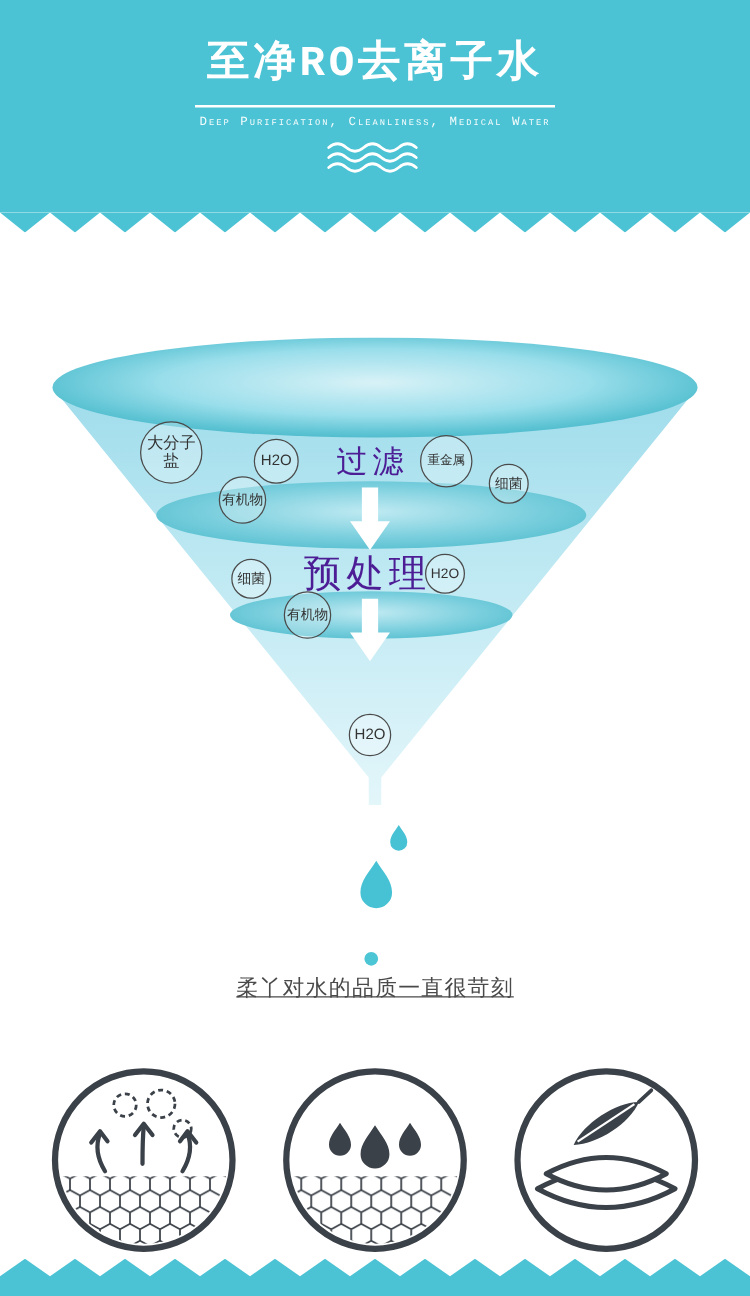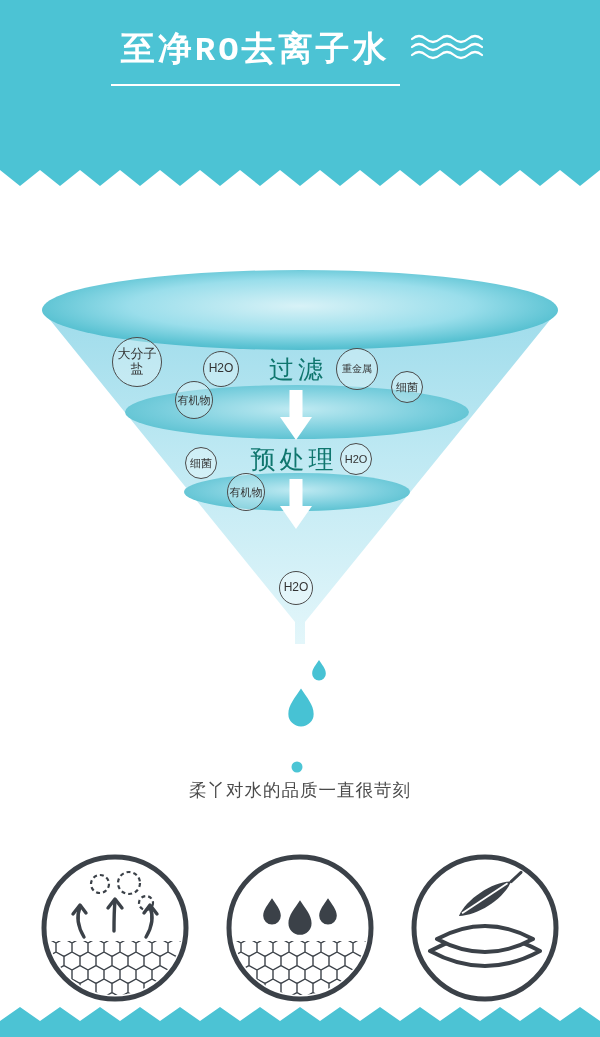--- a/index.html
+++ b/index.html
@@ -29,41 +29,42 @@
   .b-salt  { left:137px; top:92px;  width:50px; height:50px; font-size:13px; }
   .b-h2o1  { left:221px; top:99px;  width:36px; height:36px; font-size:12px; }
   .b-heavy { left:357px; top:99px;  width:42px; height:42px; font-size:10px; }
   .b-bact1 { left:407px; top:117px; width:32px; height:32px; font-size:11px; }
   .b-org1  { left:194px; top:130px; width:38px; height:38px; font-size:11px; }
   .b-bact2 { left:201px; top:193px; width:32px; height:32px; font-size:11px; }
   .b-h2o2  { left:356px; top:189px; width:32px; height:32px; font-size:11px; }
   .b-org2  { left:246px; top:222px; width:38px; height:38px; font-size:11px; }
   .b-h2o3  { left:296px; top:318px; width:34px; height:34px; font-size:12px; }
   .stage-label { position:absolute; transform:translate(-50%,-50%);
-    color:#0f766e; letter-spacing:4px; font-weight:500; white-space:nowrap; }
+    color:#4c1d95; letter-spacing:4px; font-weight:500; white-space:nowrap; }
   .stage1 { left:298px; top:99px;  font-size:25px; }
-  .stage2 { left:294px; top:189px; font-size:25px; }
+  .stage2 { left:294px; top:189px; font-size:30px; }
   .stage3 { left:294px; top:276px; font-size:23px; }
   
   .caption { position:absolute; top:778px; left:0; width:600px;
-    text-align:center; color:#4a4a4a; font-size:17.5px; letter-spacing:1px; }
+    text-align:center; color:#4a4a4a; font-size:17.5px; letter-spacing:1px;text-decoration:underline; }
   .caption p { margin:0 0 13px; }
   
   .icons-row { position:absolute; top:853px; left:0; width:600px; height:150px; }
   .icon-svg { position:absolute; top:0; width:150px; height:150px; }
   .icon-1 { left:40px; } .icon-2 { left:225px; } .icon-3 { left:410px; }
   
   .footer { position:absolute; bottom:0; left:0; width:600px; height:30px; }
   .footer svg { display:block; width:600px; height:30px; }
 </style>
 </head>
 <body>
 
 <header class="banner">
   <h1 class="title">至净RO去离子水</h1>
+  <div class="subtitle-en">Deep Purification, Cleanliness, Medical Water</div>
   <svg class="waves" viewBox="0 0 80 26" fill="none" stroke="#ffffff" stroke-width="2.2" stroke-linecap="round">
     <path d="M3,5 Q10,-1 17,5 T31,5 T45,5 T59,5 T73,5"></path>
     <path d="M3,13 Q10,7 17,13 T31,13 T45,13 T59,13 T73,13"></path>
     <path d="M3,21 Q10,15 17,21 T31,21 T45,21 T59,21 T73,21"></path>
   </svg>
 </header>
 <svg class="banner-zigzag" viewBox="0 0 600 16" preserveAspectRatio="none">
   <path fill="#4cc3d4" d="M0,0 H600 L580,16 L560,0 L540,16 L520,0 L500,16 L480,0 L460,16 L440,0 L420,16 L400,0 L380,16 L360,0 L340,16 L320,0 L300,16 L280,0 L260,16 L240,0 L220,16 L200,0 L180,16 L160,0 L140,16 L120,0 L100,16 L80,0 L60,16 L40,0 L20,16 Z"></path>
 </svg>
 

